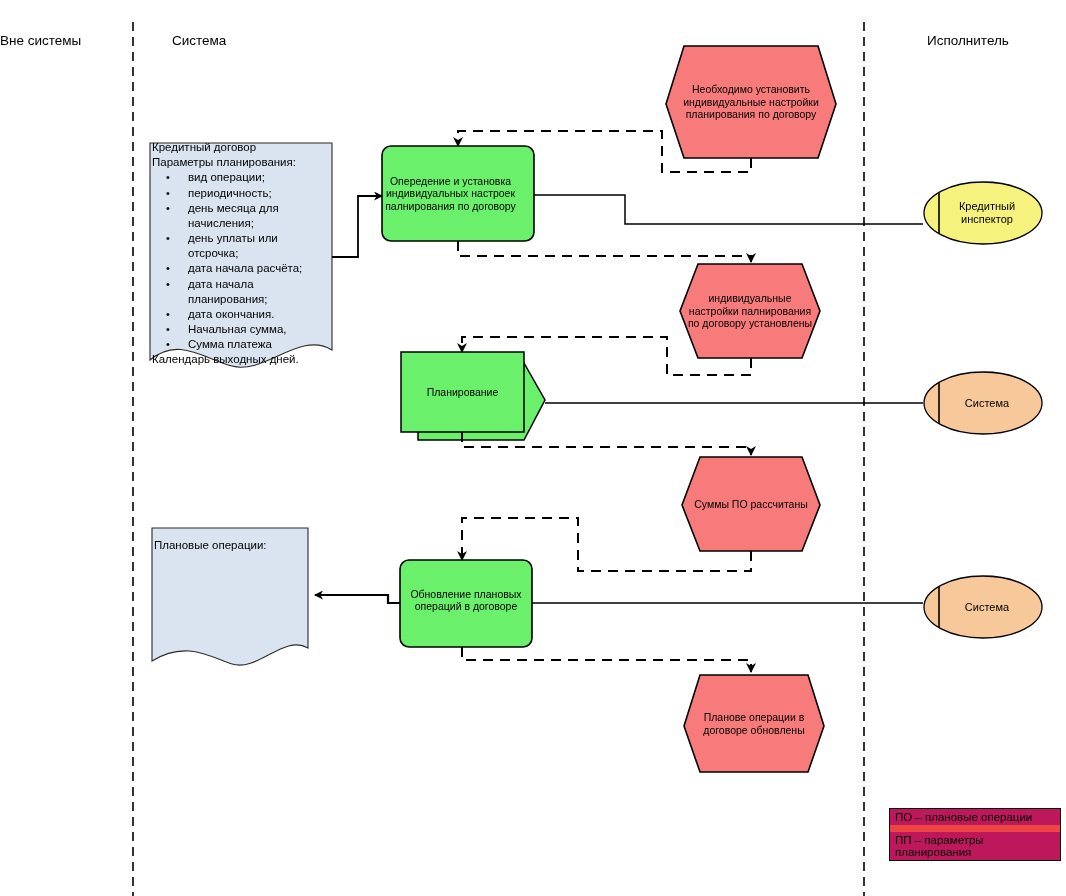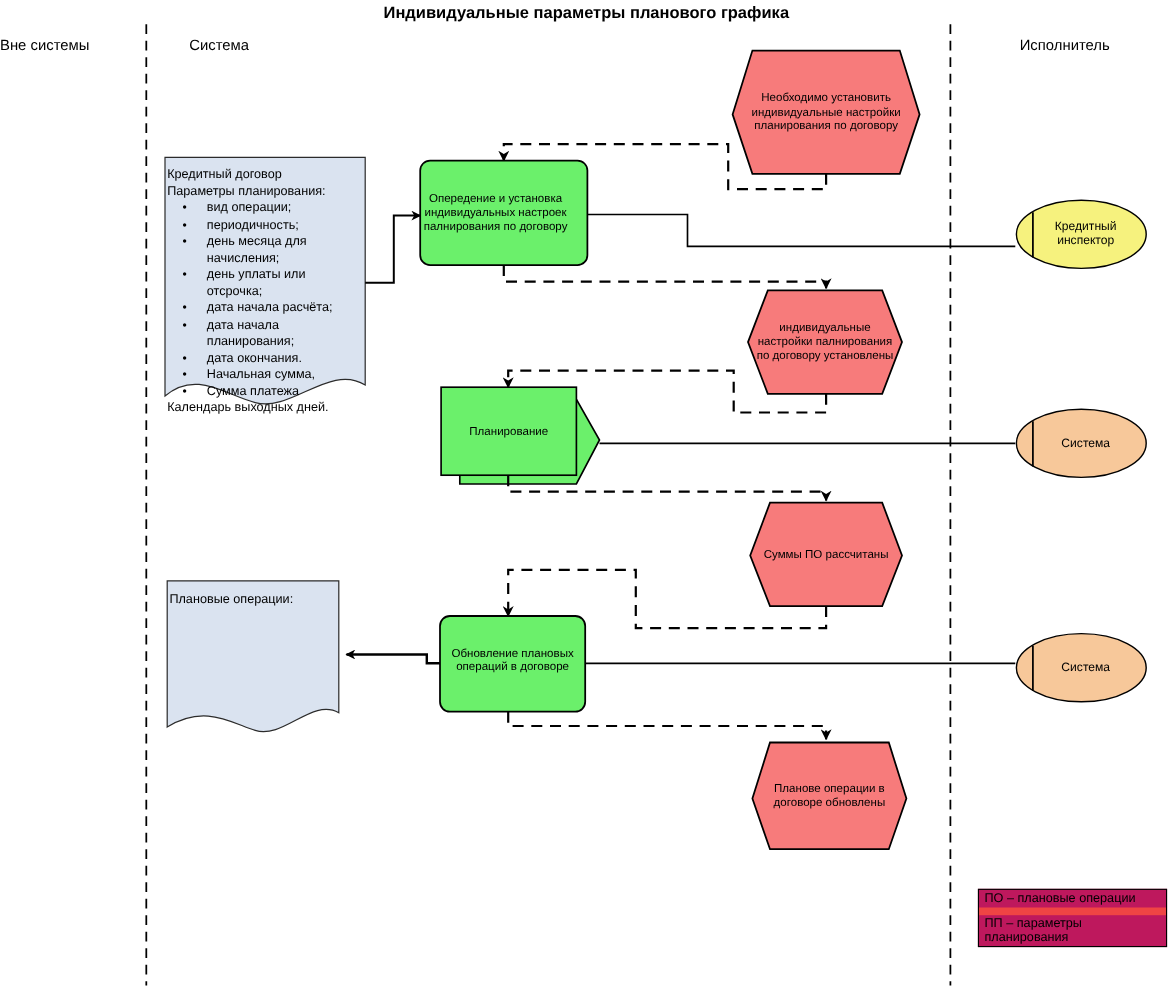--- a/index.html
+++ b/index.html
@@ -22,21 +22,20 @@
   .legend div+div{border-top:7px solid #ef4444;}
   .hex-t{font-size:10.5px;}
   .proc-t{font-size:10.5px;}
   .act-t{font-size:11px;}
 </style>
 </head>
 <body>
 
 <div id="canvas">
 
-  <div id="title">Индивидуальные параметры планового графика</div>
 
   <div class="lane-label" style="left:0px;top:33px;">Вне системы</div>
   <div class="lane-label" style="left:172px;top:33px;">Система</div>
   <div class="lane-label" style="left:927px;top:33px;">Исполнитель</div>
 
   <svg class="layer" viewBox="0 0 1066 896">
     <defs>
       <marker id="arr" markerWidth="9" markerHeight="9" refX="8" refY="4.5" orient="auto" markerUnits="userSpaceOnUse">
         <path d="M0,0 L9,4.5 L0,9 L2.6,4.5 Z" fill="#000"></path>
       </marker>
@@ -90,21 +89,21 @@
 
     <polyline points="532,603 923,603" fill="none" stroke="#000" stroke-width="1.5"></polyline>
     <ellipse cx="983" cy="607" rx="59" ry="31" fill="#f7c89a" stroke="#000" stroke-width="1.3"></ellipse>
     <line x1="939" y1="587" x2="939" y2="628" stroke="#000" stroke-width="1.6"></line>
 
     <polyline points="462,647 462,660 751,660 751,672" fill="none" stroke="#000" stroke-width="2" stroke-dasharray="10,7" marker-end="url(#arrd)"></polyline>
 
     <path d="M700,675 H808 L824,726 L808,772 H700 L684,726 Z" fill="#f77b7b" stroke="#000" stroke-width="1.6"></path>
   </svg>
 
-  <div class="doc" style="left:152px;top:152px;width:178px;">
+  <div class="doc" style="left:152px;top:140px;width:178px;">
     <div class="hd">Кредитный договор
 Параметры планирования:</div>
     <ul>
       <li>вид операции;</li>
       <li>периодичность;</li>
       <li>день месяца для начисления;</li>
       <li>день уплаты или отсрочка;</li>
       <li>дата начала расчёта;</li>
       <li>дата начала планирования;</li>
       <li>дата окончания.</li>

